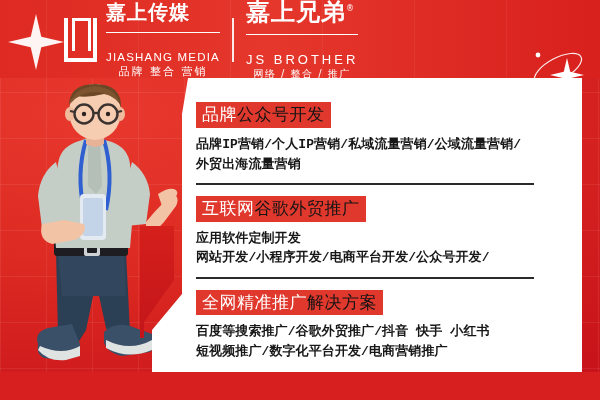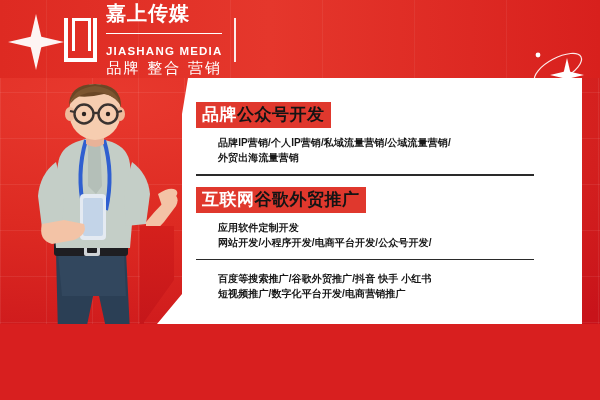--- a/index.html
+++ b/index.html
@@ -2,21 +2,21 @@
 <html><head>
 <meta charset="utf-8">
 <style>
   html,body{margin:0;padding:0;}
   body{
     width:600px;height:400px;overflow:hidden;
     font-family:"Liberation Sans","DejaVu Sans",sans-serif;
     background:#d81f1f;
   }
   #poster{
-    position:relative;width:600px;height:324px;overflow:hidden;
+    position:relative;width:600px;height:372px;overflow:hidden;
     background:
       linear-gradient(90deg,rgba(255,255,255,.07) 1px,transparent 1px) 0 0/46px 46px,
       linear-gradient(180deg,rgba(255,255,255,.07) 1px,transparent 1px) 0 0/46px 46px,
       radial-gradient(120% 90% at 18% 30%, #e8392e 0%, #dd2a22 45%, #c8131a 100%);
   }
 
   
   #banner{
     position:absolute;left:0;top:0;width:600px;height:78px;
     background:linear-gradient(90deg,#de2a22 0%,#e5372c 45%,#d8201d 100%);
@@ -54,25 +54,25 @@
     position:absolute;left:8px;top:0;width:13px;height:30px;
     border:3.5px solid #fff;border-bottom:none;
   }
   .logo-block{display:flex;flex-direction:column;justify-content:center;}
   .cn-big{
     font-weight:bold;letter-spacing:1px;line-height:1;white-space:nowrap;
     font-family:"DejaVu Sans","Liberation Sans",sans-serif;
   }
   #logo-left .cn-big{font-size:20px;}
   .en-line{
-    font-size:11.5px;font-weight:bold;letter-spacing:1.2px;line-height:1.15;
-    border-top:1.6px solid #fff;margin-top:10px;padding-top:11px;white-space:nowrap;
+    font-size:11.5px;font-weight:normal;letter-spacing:1.2px;line-height:1.15;
+    border-top:1.6px solid #fff;margin-top:10px;padding-top:18px;white-space:nowrap;
   }
   .sub-line{
-    font-size:15px;letter-spacing:2px;line-height:1.2;white-space:nowrap;
+    font-size:11px;letter-spacing:2px;line-height:1.2;white-space:nowrap;
     font-family:"DejaVu Sans","Liberation Sans",sans-serif;text-align:center;
   }
   #logo-divider{width:2px;height:44px;background:#fff;opacity:.9;margin:0 3px;}
   #logo-right .cn-big{font-size:24px;position:relative;}
   #logo-right .en-line{font-size:13px;letter-spacing:3px;}
   #logo-right .sub-line{font-size:10px;letter-spacing:1.5px;}
   .reg{font-size:8px;vertical-align:super;font-weight:normal;}
 
   
   #panel{
@@ -106,30 +106,29 @@
   #spark-tr .star .v{width:8px;height:100%;clip-path:polygon(50% 0,100% 50%,50% 100%,0 50%);}
   #spark-tr .star .h{height:8px;width:100%;clip-path:polygon(0 50%,50% 0,100% 50%,50% 100%);}
 
   
   .section{margin-bottom:0;}
   .head{
     display:inline-block;background:#e0382d;
     padding:2px 6px 3px 6px;line-height:1.18;margin-bottom:7px;
   }
   .head span{
-    font-size:17px;font-weight:bold;letter-spacing:.5px;
+    font-size:17px;font-weight:normal;letter-spacing:.5px;
     font-family:"DejaVu Sans","Liberation Sans",sans-serif;
   }
   .hl{color:#ffffff;}
   .hd{color:#141414;}
   .body-text{
-    font-size:10px;color:#171717;line-height:1.52;font-weight:bold;
-    font-family:Liberation Sans, sans-serif;
+    font-size:13px;color:#171717;line-height:1.52;font-weight:bold;
+    font-family:Liberation Mono, monospace;
     letter-spacing:.1px;
-    margin-left:22px;
   }
   .divider{
     height:1.4px;background:#2a2a2a;width:338px;margin:9px 0 11px 0;
   }
 </style>
 </head>
 <body>
 
 <div id="poster">
 
@@ -154,20 +153,25 @@
       </div>
 
       <div class="logo-block" id="logo-left">
         <div class="cn-big">嘉上传媒</div>
         <div class="en-line">JIASHANG MEDIA</div>
         <div class="sub-line">品牌 整合 营销</div>
       </div>
 
       <div id="logo-divider"></div>
 
+      <div class="logo-block" id="logo-right">
+        <div class="cn-big"><span>嘉上兄弟</span><span class="reg">®</span></div>
+        <div class="en-line">JS BROTHER</div>
+        <div class="sub-line">网络 / 整合 / 推广</div>
+      </div>
 
     </div>
   </div>
 
   <svg id="character" width="160" height="330" viewBox="0 0 160 330" style="position:absolute;left:18px;top:82px;">
 
     <path d="M38 170 L108 170 L112 250 L96 262 L88 246 L78 200 L68 248 L58 264 L40 252 Z" fill="#2b3f55"></path>
     <path d="M40 172 L106 172 L108 214 L44 214 Z" fill="#32475e"></path>
 
     <path d="M20 262 Q16 250 30 246 L54 242 L62 262 Q62 276 44 278 L26 276 Q18 272 20 262Z" fill="#3a5068"></path>
@@ -237,20 +241,23 @@
         </div>
         <div class="body-text">
           <div>应用软件定制开发</div>
           <div>网站开发/小程序开发/电商平台开发/公众号开发/</div>
         </div>
       </div>
 
       <div class="divider"></div>
 
       <div class="section">
+        <div class="head">
+          <span class="hl">全网精准推广</span><span class="hd">解决方案</span>
+        </div>
         <div class="body-text">
           <div>百度等搜索推广/谷歌外贸推广/抖音 快手 小红书</div>
           <div>短视频推广/数字化平台开发/电商营销推广</div>
         </div>
       </div>
 
     </div>
   </div>
 
   <div id="wedge"></div>

